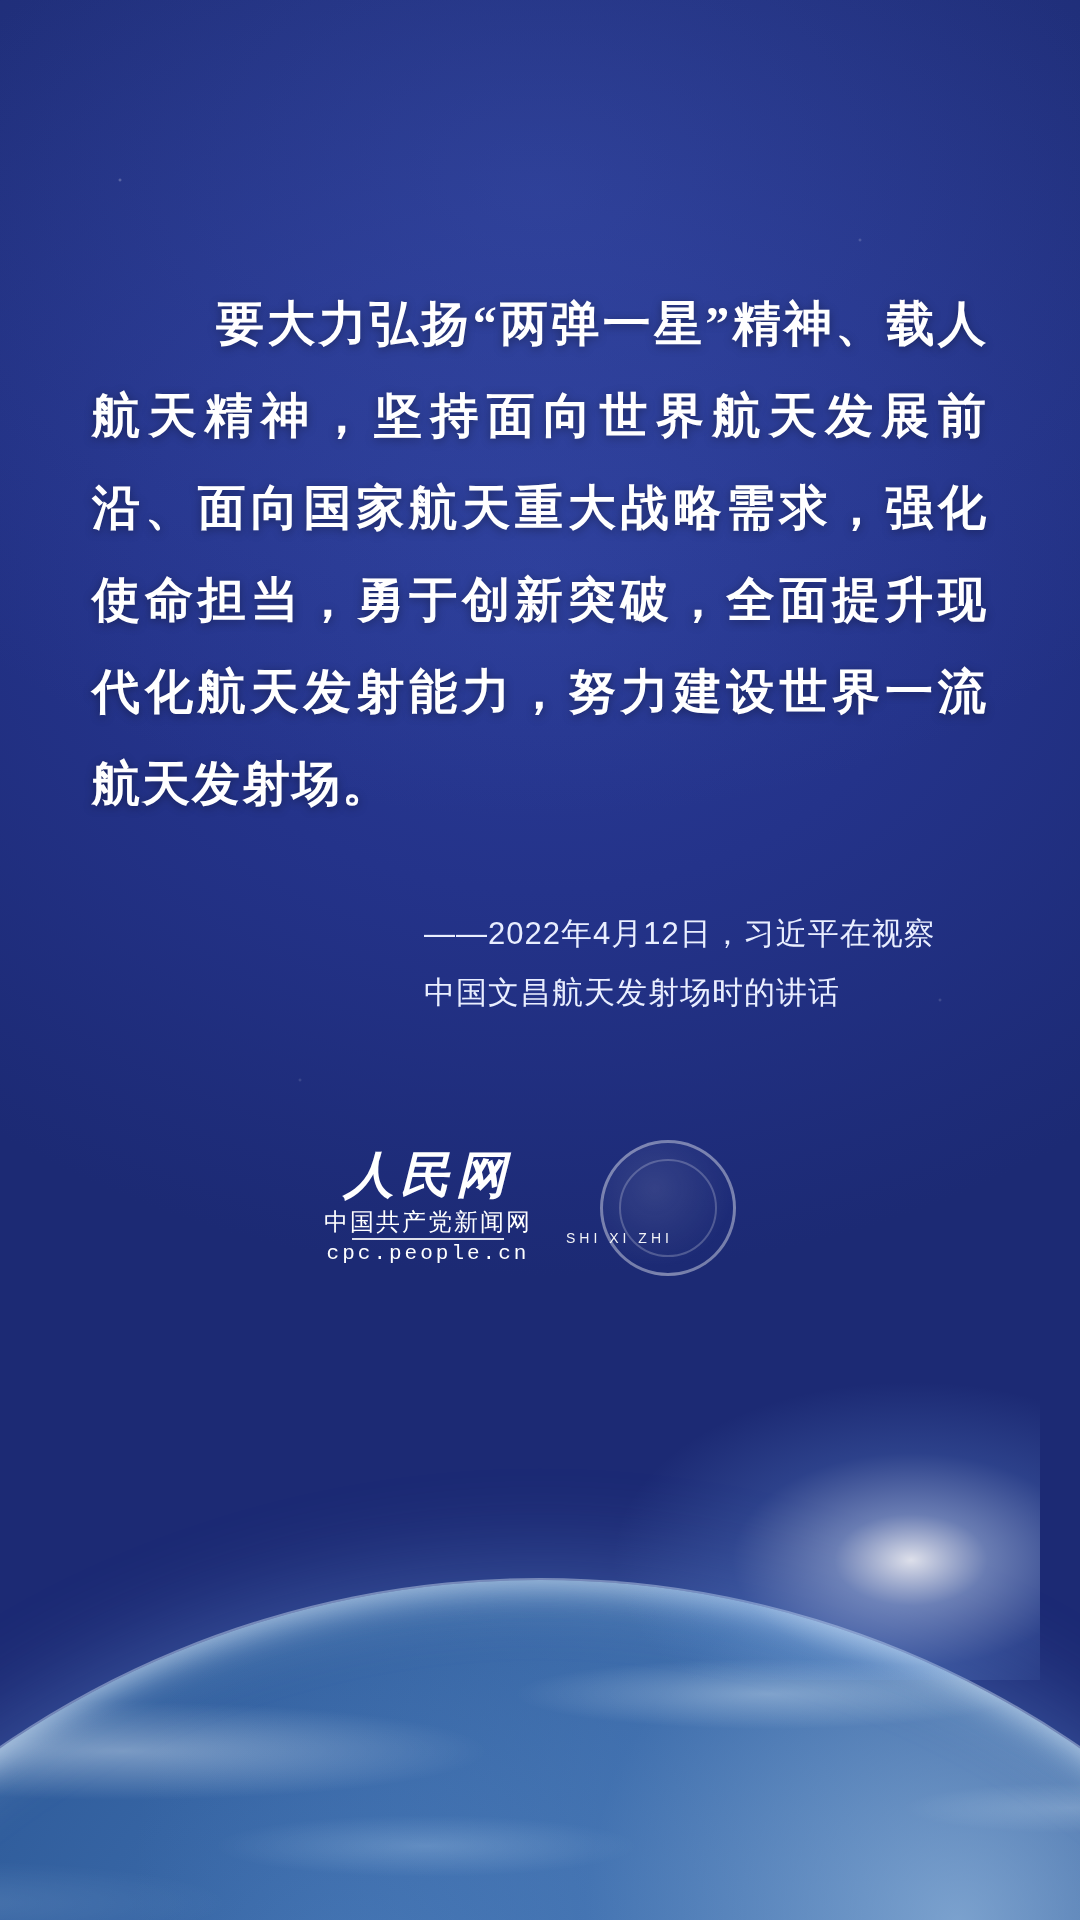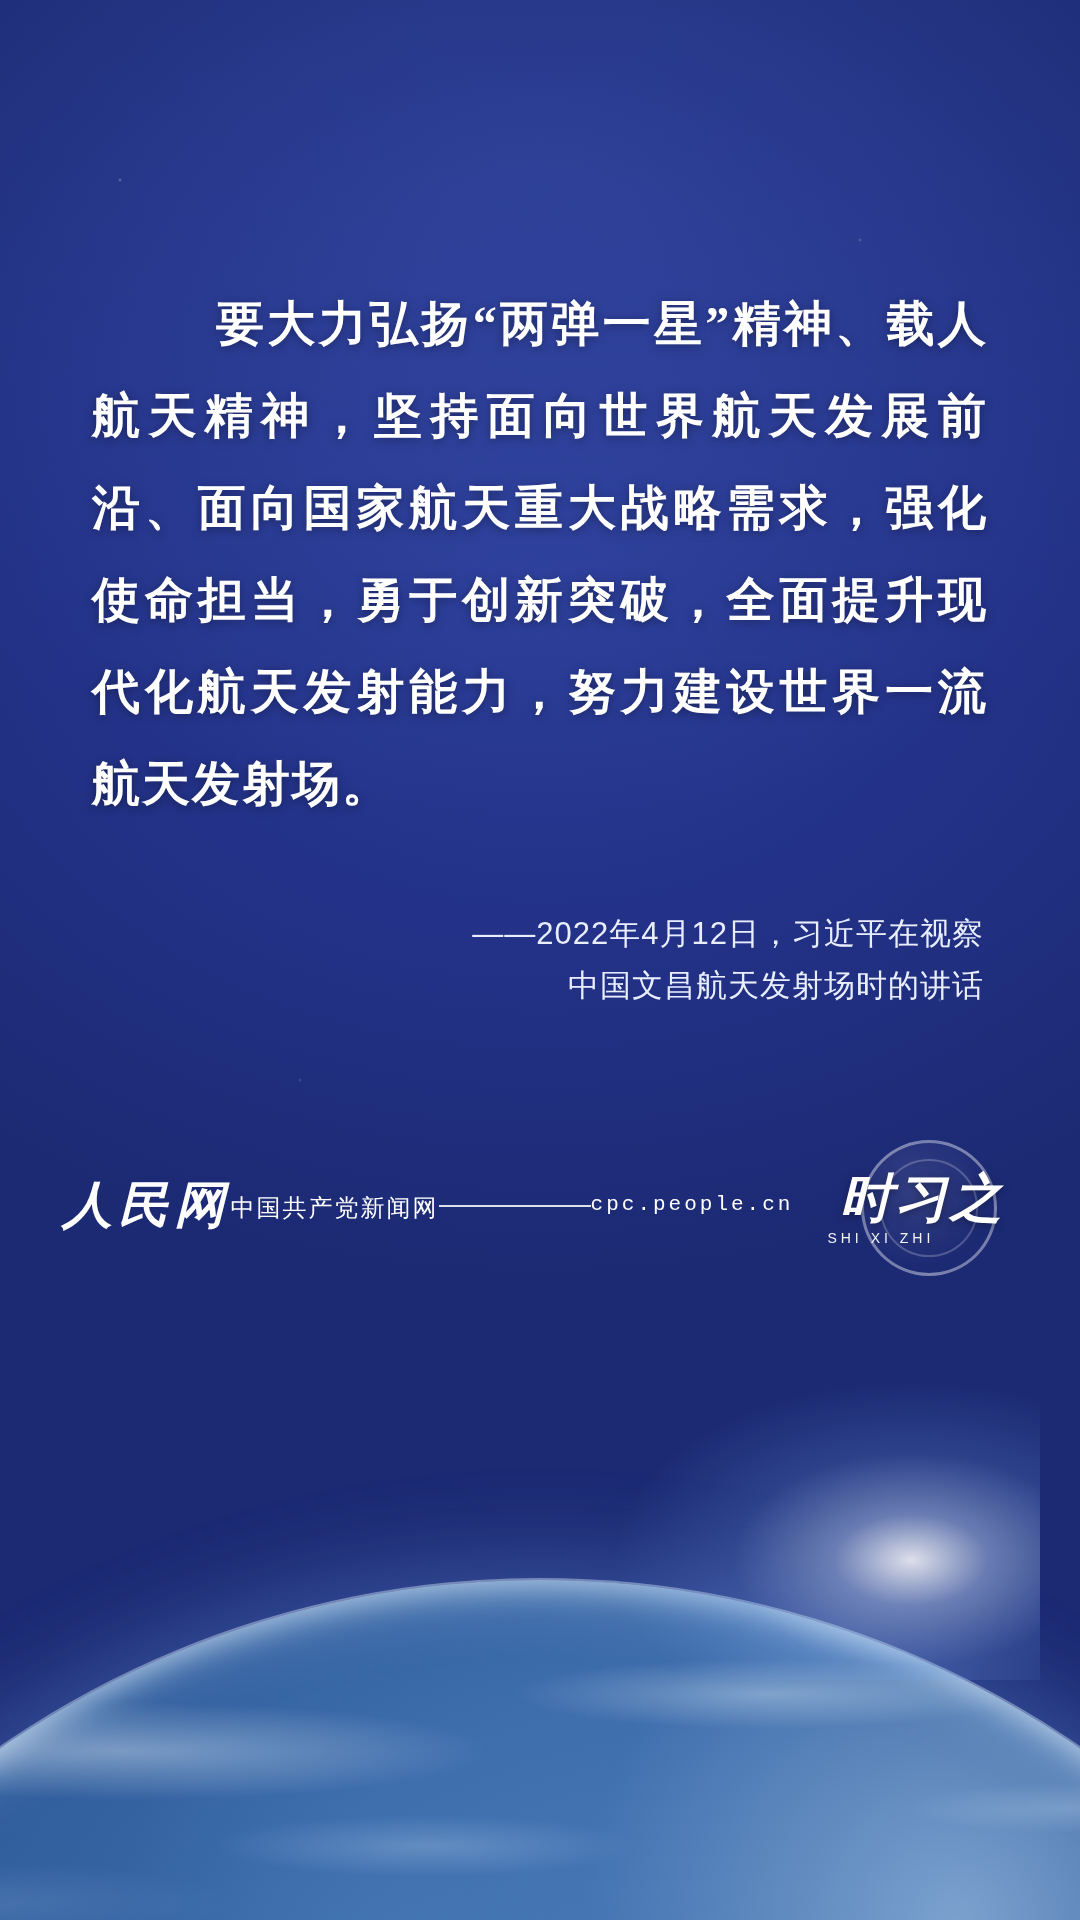--- a/index.html
+++ b/index.html
@@ -109,43 +109,43 @@
     text-indent: 124px;
     text-shadow: 0 2px 10px rgba(0,0,0,.35);
   }
 
   
   .attribution {
     position: absolute;
     right: 96px;
     top: 908px;
     width: 560px;
-    text-align: right;
+    text-align: left;
     color: #e9eeff;
     font-size: 31px;
     line-height: 52px;
     letter-spacing: 1px;
   }
-  .attribution .line2 { display: block; }
+  .attribution .line2 { display: block; margin-top: 7px; }
 
   
   .logo-row {
     position: absolute;
     left: 0;
     right: 0;
     top: 1130px;
     display: flex;
     justify-content: center;
     align-items: center;
     gap: 18px;
   }
 
   .people-logo {
     display: flex;
-    flex-direction: row;
+    flex-direction: column;
     align-items: center;
     padding-right: 16px;
   }
   .people-logo .cn-name {
     color: #ffffff;
     font-family: "Liberation Serif", "DejaVu Serif", serif;
     font-weight: 700;
     font-size: 50px;
     letter-spacing: 6px;
     line-height: 58px;
@@ -249,19 +249,18 @@
 
     <div class="people-logo">
       <div class="cn-name">人民网</div>
       <div class="sub1">中国共产党新闻网</div>
       <div class="divider"></div>
       <div class="sub2">cpc.people.cn</div>
     </div>
 
     <div class="shixi">
       <div class="ring"></div>
-      <div class="mark">时习之</div>
       <div class="pinyin">SHI XI ZHI</div>
     </div>
 
   </div>
 
 </div>
 
 </body></html>

